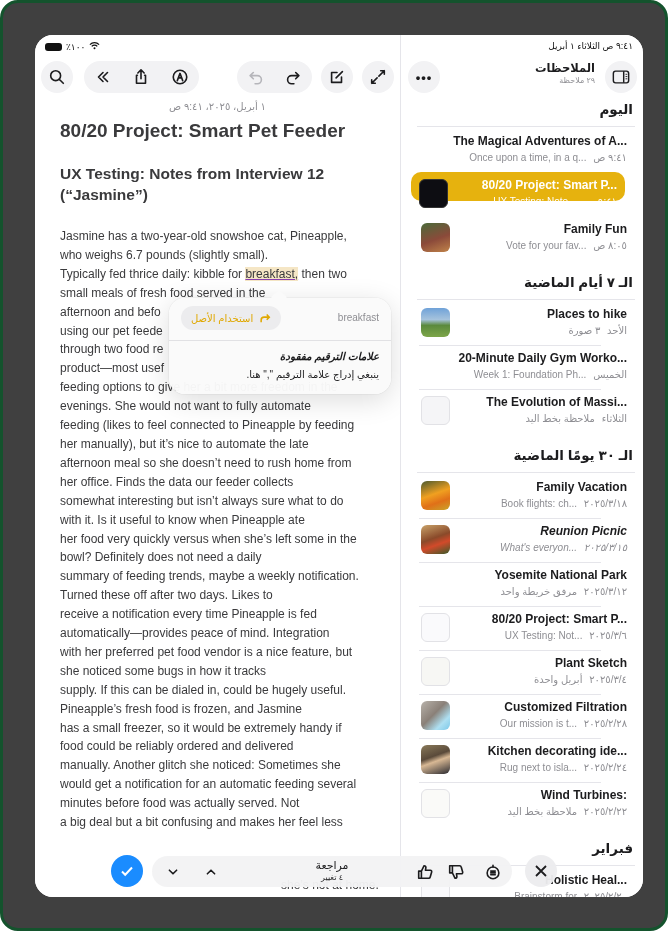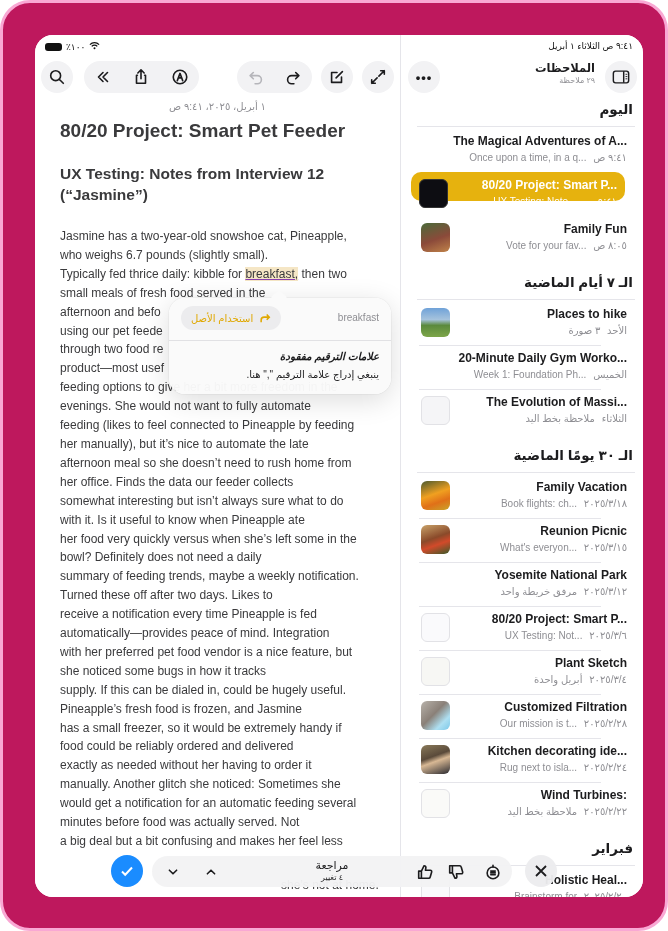--- a/index.html
+++ b/index.html
@@ -1,22 +1,22 @@
 <!DOCTYPE html>
 <html><head>
 <meta charset="utf-8">
 <style>
   * { box-sizing: border-box; margin: 0; padding: 0; }
   html, body { width: 668px; height: 931px; overflow: hidden; background: #ffffff; }
   body { font-family: "Liberation Sans", "DejaVu Sans", sans-serif; color: #1c1c1e; }
 
   .device {
     position: absolute; left: 0; top: 0; width: 668px; height: 931px;
-    background: #be185d; border-radius: 30px;
-    border: 3px solid #f9a8d4;
+    background: #404040; border-radius: 18px;
+    border: 3px solid #14532d;
   }
   .screen {
     position: absolute; left: 32px; top: 32px; width: 608px; height: 862px;
     background: #fff; border-radius: 18px; overflow: hidden;
   }
 
   
   .editor { position: absolute; left: 0; top: 0; width: 365px; height: 862px; background: #fff; }
   .status-left { position: absolute; left: 10px; top: 6px; font-size: 9px; color: #111; display: flex; align-items: center; gap: 4px; }
   .battery { width: 17px; height: 8px; border-radius: 3px; background: #111; }
@@ -204,21 +204,20 @@
             <div class="line">summary of feeding trends, maybe a weekly notification.</div>
             <div class="line">Turned these off after two days. Likes to</div>
             <div class="line">receive a notification every time Pineapple is fed</div>
             <div class="line">automatically—provides peace of mind. Integration</div>
             <div class="line">with her preferred pet food vendor is a nice feature, but</div>
             <div class="line">she noticed some bugs in how it tracks</div>
             <div class="line">supply. If this can be dialed in, could be hugely useful.</div>
             <div class="line">Pineapple’s fresh food is frozen, and Jasmine</div>
             <div class="line">has a small freezer, so it would be extremely handy if</div>
             <div class="line">food could be reliably ordered and delivered</div>
-            <div class="line">exactly as needed without her having to order it</div>
             <div class="line">manually. Another glitch she noticed: Sometimes she</div>
             <div class="line">would get a notification for an automatic feeding several</div>
             <div class="line">minutes before food was actually served. Not</div>
             <div class="line">a big deal but a bit confusing and makes her feel less</div>
           </div>
     </div>
 
     <div class="popover">
       <div class="popover-arrow"></div>
       <div class="pop-use-original">
@@ -288,21 +287,21 @@
             <div class="sub"><span class="date">الثلاثاء</span> <span class="preview">ملاحظة بخط اليد</span></div>
           </div>
           <div class="section-header" style="top: 412px;">الـ ٣٠ يومًا الماضية</div>
           <div class="section-line" style="top: 437px;"></div>
           <div class="note" style="top: 439px;">
             <div class="thumb" style="background: linear-gradient(160deg, rgb(77, 90, 47), rgb(240, 160, 32) 45%, rgb(224, 112, 24) 70%, rgb(201, 164, 42));"></div>
             <div class="title">Family Vacation</div>
             <div class="sub"><span class="date">٢٠٢٥/٣/١٨</span> <span class="preview">Book flights: ch...</span></div>
           </div>
           <div class="note-sep" style="top: 483px;"></div>
-          <div class="note" style="top: 483px;">
+          <div class="note" style="top: 483px; font-style: italic;">
             <div class="thumb" style="background: linear-gradient(160deg, rgb(201, 163, 106), rgb(138, 74, 42) 45%, rgb(210, 74, 42) 65%, rgb(58, 90, 42));"></div>
             <div class="title">Reunion Picnic</div>
             <div class="sub"><span class="date">٢٠٢٥/٣/١٥</span> <span class="preview">What's everyon...</span></div>
           </div>
           <div class="note-sep" style="top: 527px;"></div>
           <div class="note" style="top: 527px;">
             <div class="title">Yosemite National Park</div>
             <div class="sub"><span class="date">٢٠٢٥/٣/١٢</span> <span class="preview">مرفق خريطة واحد</span></div>
           </div>
           <div class="note-sep" style="top: 571px;"></div>

